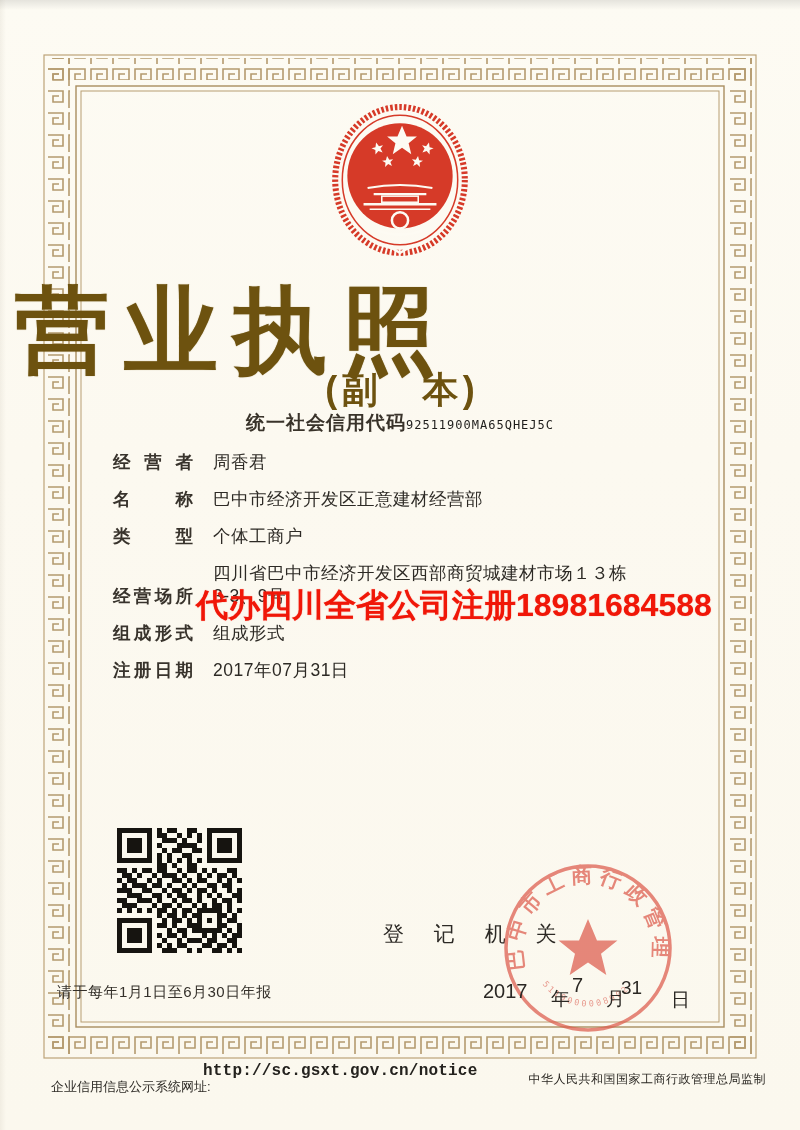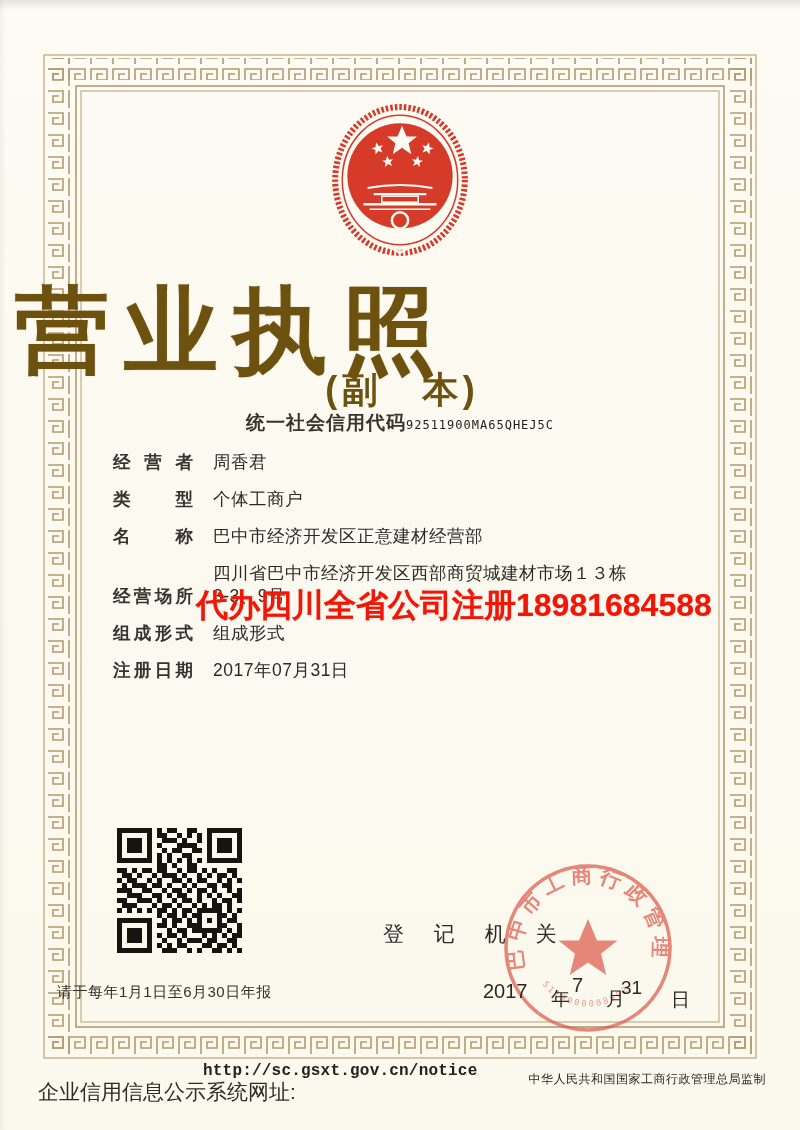--- a/index.html
+++ b/index.html
@@ -44,21 +44,21 @@
   .d-yunit{left:551px;top:986px;font-size:19px;}
   .d-month{left:572px;top:974px;font-size:20px;}
   .d-munit{left:606px;top:986px;font-size:19px;}
   .d-day{left:621px;top:977px;font-size:19px;text-align:center;}
   .d-dunit{left:671px;top:987px;font-size:19px;}
 
   .annual-note{position:absolute;left:57px;top:983px;font-size:15px;color:#34302a;letter-spacing:.5px;}
 
   .footer-url{position:absolute;left:203px;top:1062px;font-size:16px;font-weight:bold;
     font-family:"Liberation Mono",monospace;color:#24221e;letter-spacing:.2px;}
-  .footer-label{position:absolute;left:38px;top:1078px;font-size:21px;color:#2e2b26;}
+  .footer-label{position:absolute;left:51px;top:1078px;font-size:13px;color:#2e2b26;}
   .footer-supervisor{position:absolute;right:34px;top:1071px;font-size:12px;color:#2a2722;letter-spacing:.5px;}
 </style>
 </head>
 <body>
 
 <div id="page">
 
   <div class="scan-edge-top"></div>
   <div class="scan-edge-left"></div>
 
@@ -107,26 +107,26 @@
     <span class="credit-label">统一社会信用代码</span>
     <span class="credit-code">92511900MA65QHEJ5C</span>
   </div>
 
   <div class="fields">
     <div class="f-row">
       <span class="f-label">经营者</span>
       <span class="f-value">周香君</span>
     </div>
     <div class="f-row">
+      <span class="f-label">名称</span>
+      <span class="f-value">巴中市经济开发区正意建材经营部</span>
+    </div>
+    <div class="f-row">
       <span class="f-label">类型</span>
       <span class="f-value">个体工商户</span>
-    </div>
-    <div class="f-row">
-      <span class="f-label">名称</span>
-      <span class="f-value">巴中市经济开发区正意建材经营部</span>
     </div>
     <div class="f-row">
       <span class="f-label">经营场所</span>
       <span class="f-value">四川省巴中市经济开发区西部商贸城建材市场１３栋
 3-3、9号</span>
     </div>
     <div class="f-row">
       <span class="f-label">组成形式</span>
       <span class="f-value">组成形式</span>
     </div>

